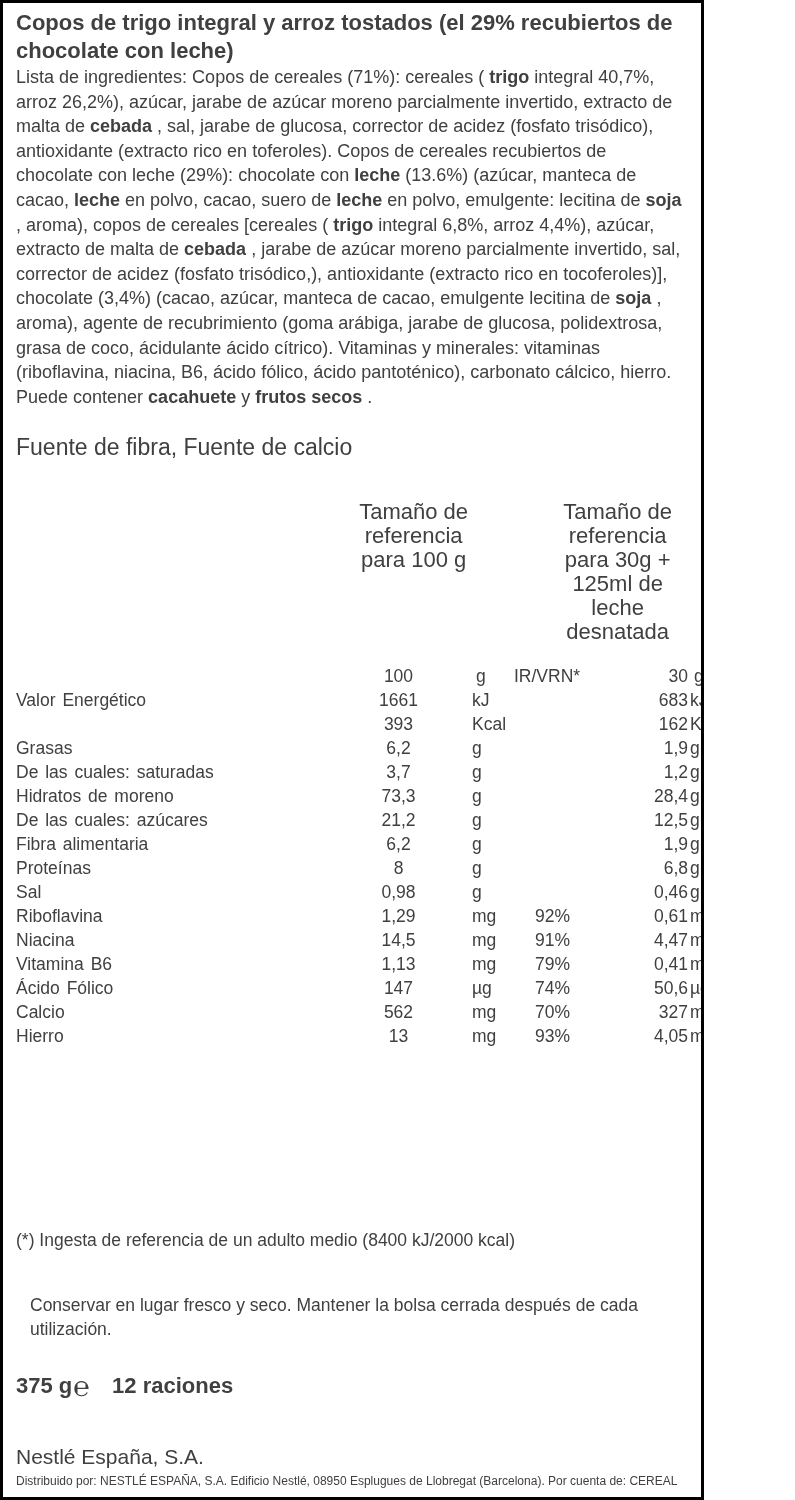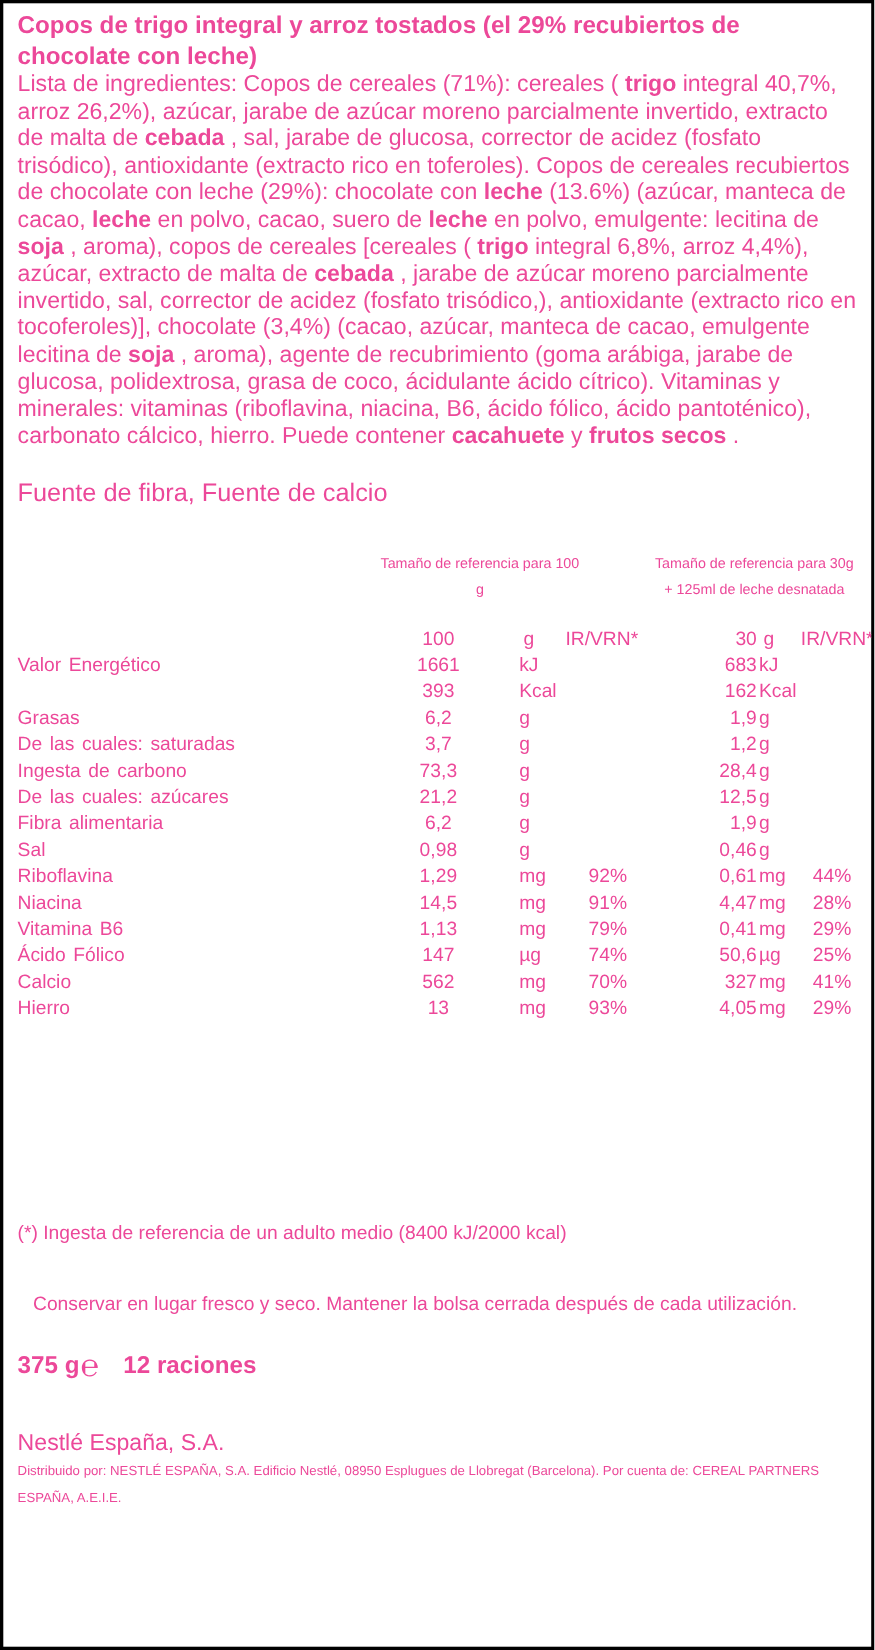--- a/index.html
+++ b/index.html
@@ -1,49 +1,49 @@
 <!DOCTYPE html>
 <html><head>
 <meta charset="utf-8">
 <style>
   html, body { margin: 0; padding: 0; background: #fff; }
   .label {
     position: relative;
-    width: 795px;
+    width: 704px;
     height: 1500px;
     box-sizing: border-box;
     border: 3px solid #000;
     background: #fff;
-    color: #ec4899;
+    color: #404040;
     font-family: "Liberation Sans", "DejaVu Sans", sans-serif;
     padding: 6px 13px 0 13px;
     overflow: hidden;
   }
   .title {
     margin: 0;
     font-size: 22px;
     line-height: 28px;
     font-weight: bold;
     letter-spacing: 0px;
   }
   .ingredients {
     margin: 0;
-    font-size: 21px;
+    font-size: 18px;
     line-height: 24.6px;
   }
   .ingredients b { font-weight: bold; }
   .claims {
     margin: 26px 0 0 0;
     font-size: 23px;
     line-height: 24.6px;
   }
   .col-headers {
     margin-top: 40px;
     display: flex;
-    font-size: 13px;
+    font-size: 22px;
     line-height: 24px;
     gap: 30px;
   }
   .col-h {
     width: 195px;
     text-align: center;
   }
   .col-h1 { margin-left: 328px; }
   .col-h2 { margin-left: 34px; width: 197px; }
   .ntable { margin-top: 20px; font-size: 17.5px; }
@@ -114,23 +114,24 @@
 
   <div class="ntable">
     <div class="nrow subhead">
       <span class="c-label"></span><span class="c-num1">100</span><span class="c-unit1">g</span><span class="c-pct1">IR/VRN*</span><span class="c-num2">30</span><span class="c-unit2">g</span><span class="c-pct2">IR/VRN*</span>
     </div>
     <div id="rows-host">
         <div class="nrow"><span class="c-label">Valor Energético</span><span class="c-num1">1661</span><span class="c-unit1">kJ</span><span class="c-pct1"></span><span class="c-num2">683</span><span class="c-unit2">kJ</span><span class="c-pct2"></span></div>
         <div class="nrow"><span class="c-label"></span><span class="c-num1">393</span><span class="c-unit1">Kcal</span><span class="c-pct1"></span><span class="c-num2">162</span><span class="c-unit2">Kcal</span><span class="c-pct2"></span></div>
         <div class="nrow"><span class="c-label">Grasas</span><span class="c-num1">6,2</span><span class="c-unit1">g</span><span class="c-pct1"></span><span class="c-num2">1,9</span><span class="c-unit2">g</span><span class="c-pct2"></span></div>
         <div class="nrow"><span class="c-label">De las cuales: saturadas</span><span class="c-num1">3,7</span><span class="c-unit1">g</span><span class="c-pct1"></span><span class="c-num2">1,2</span><span class="c-unit2">g</span><span class="c-pct2"></span></div>
-        <div class="nrow"><span class="c-label">Ingesta de carbono</span><span class="c-num1">73,3</span><span class="c-unit1">g</span><span class="c-pct1"></span><span class="c-num2">28,4</span><span class="c-unit2">g</span><span class="c-pct2"></span></div>
+        <div class="nrow"><span class="c-label">Hidratos de moreno</span><span class="c-num1">73,3</span><span class="c-unit1">g</span><span class="c-pct1"></span><span class="c-num2">28,4</span><span class="c-unit2">g</span><span class="c-pct2"></span></div>
         <div class="nrow"><span class="c-label">De las cuales: azúcares</span><span class="c-num1">21,2</span><span class="c-unit1">g</span><span class="c-pct1"></span><span class="c-num2">12,5</span><span class="c-unit2">g</span><span class="c-pct2"></span></div>
         <div class="nrow"><span class="c-label">Fibra alimentaria</span><span class="c-num1">6,2</span><span class="c-unit1">g</span><span class="c-pct1"></span><span class="c-num2">1,9</span><span class="c-unit2">g</span><span class="c-pct2"></span></div>
+        <div class="nrow"><span class="c-label">Proteínas</span><span class="c-num1">8</span><span class="c-unit1">g</span><span class="c-pct1"></span><span class="c-num2">6,8</span><span class="c-unit2">g</span><span class="c-pct2"></span></div>
         <div class="nrow"><span class="c-label">Sal</span><span class="c-num1">0,98</span><span class="c-unit1">g</span><span class="c-pct1"></span><span class="c-num2">0,46</span><span class="c-unit2">g</span><span class="c-pct2"></span></div>
         <div class="nrow"><span class="c-label">Riboflavina</span><span class="c-num1">1,29</span><span class="c-unit1">mg</span><span class="c-pct1">92%</span><span class="c-num2">0,61</span><span class="c-unit2">mg</span><span class="c-pct2">44%</span></div>
         <div class="nrow"><span class="c-label">Niacina</span><span class="c-num1">14,5</span><span class="c-unit1">mg</span><span class="c-pct1">91%</span><span class="c-num2">4,47</span><span class="c-unit2">mg</span><span class="c-pct2">28%</span></div>
         <div class="nrow"><span class="c-label">Vitamina B6</span><span class="c-num1">1,13</span><span class="c-unit1">mg</span><span class="c-pct1">79%</span><span class="c-num2">0,41</span><span class="c-unit2">mg</span><span class="c-pct2">29%</span></div>
         <div class="nrow"><span class="c-label">Ácido Fólico</span><span class="c-num1">147</span><span class="c-unit1">µg</span><span class="c-pct1">74%</span><span class="c-num2">50,6</span><span class="c-unit2">µg</span><span class="c-pct2">25%</span></div>
         <div class="nrow"><span class="c-label">Calcio</span><span class="c-num1">562</span><span class="c-unit1">mg</span><span class="c-pct1">70%</span><span class="c-num2">327</span><span class="c-unit2">mg</span><span class="c-pct2">41%</span></div>
         <div class="nrow"><span class="c-label">Hierro</span><span class="c-num1">13</span><span class="c-unit1">mg</span><span class="c-pct1">93%</span><span class="c-num2">4,05</span><span class="c-unit2">mg</span><span class="c-pct2">29%</span></div>
       </div>
   </div>
 

